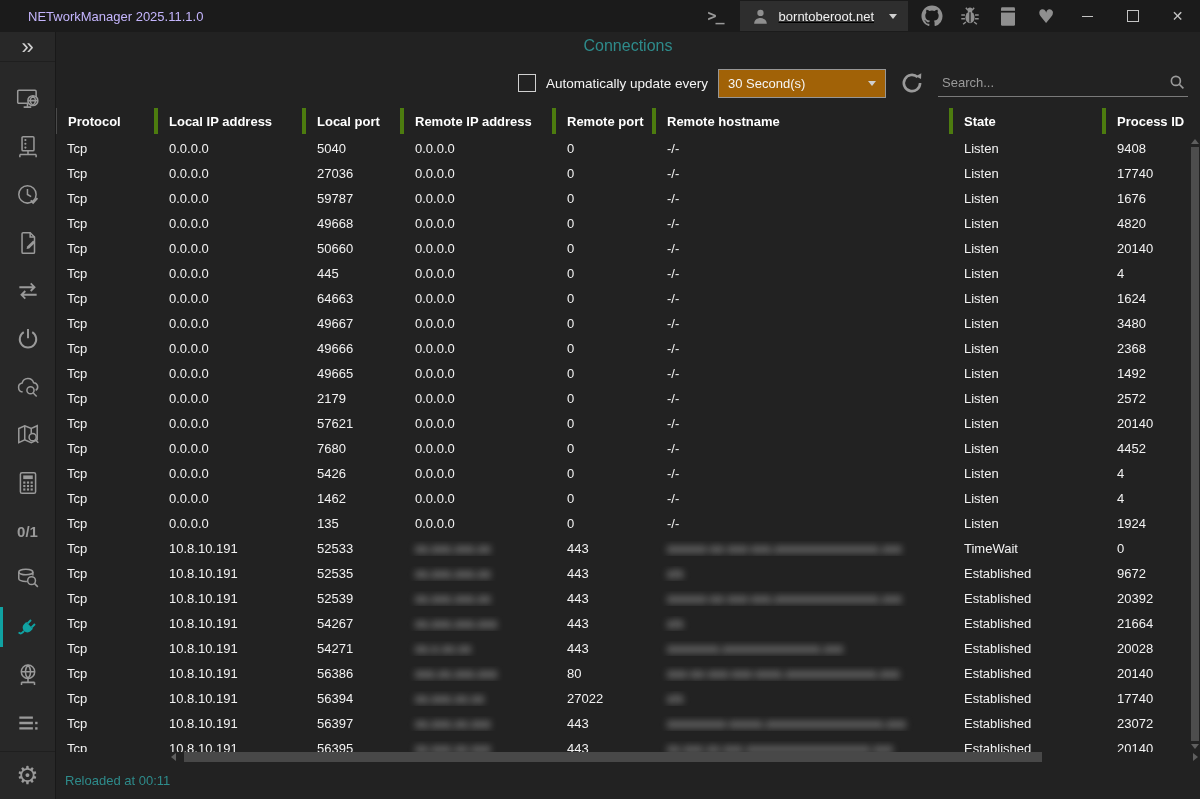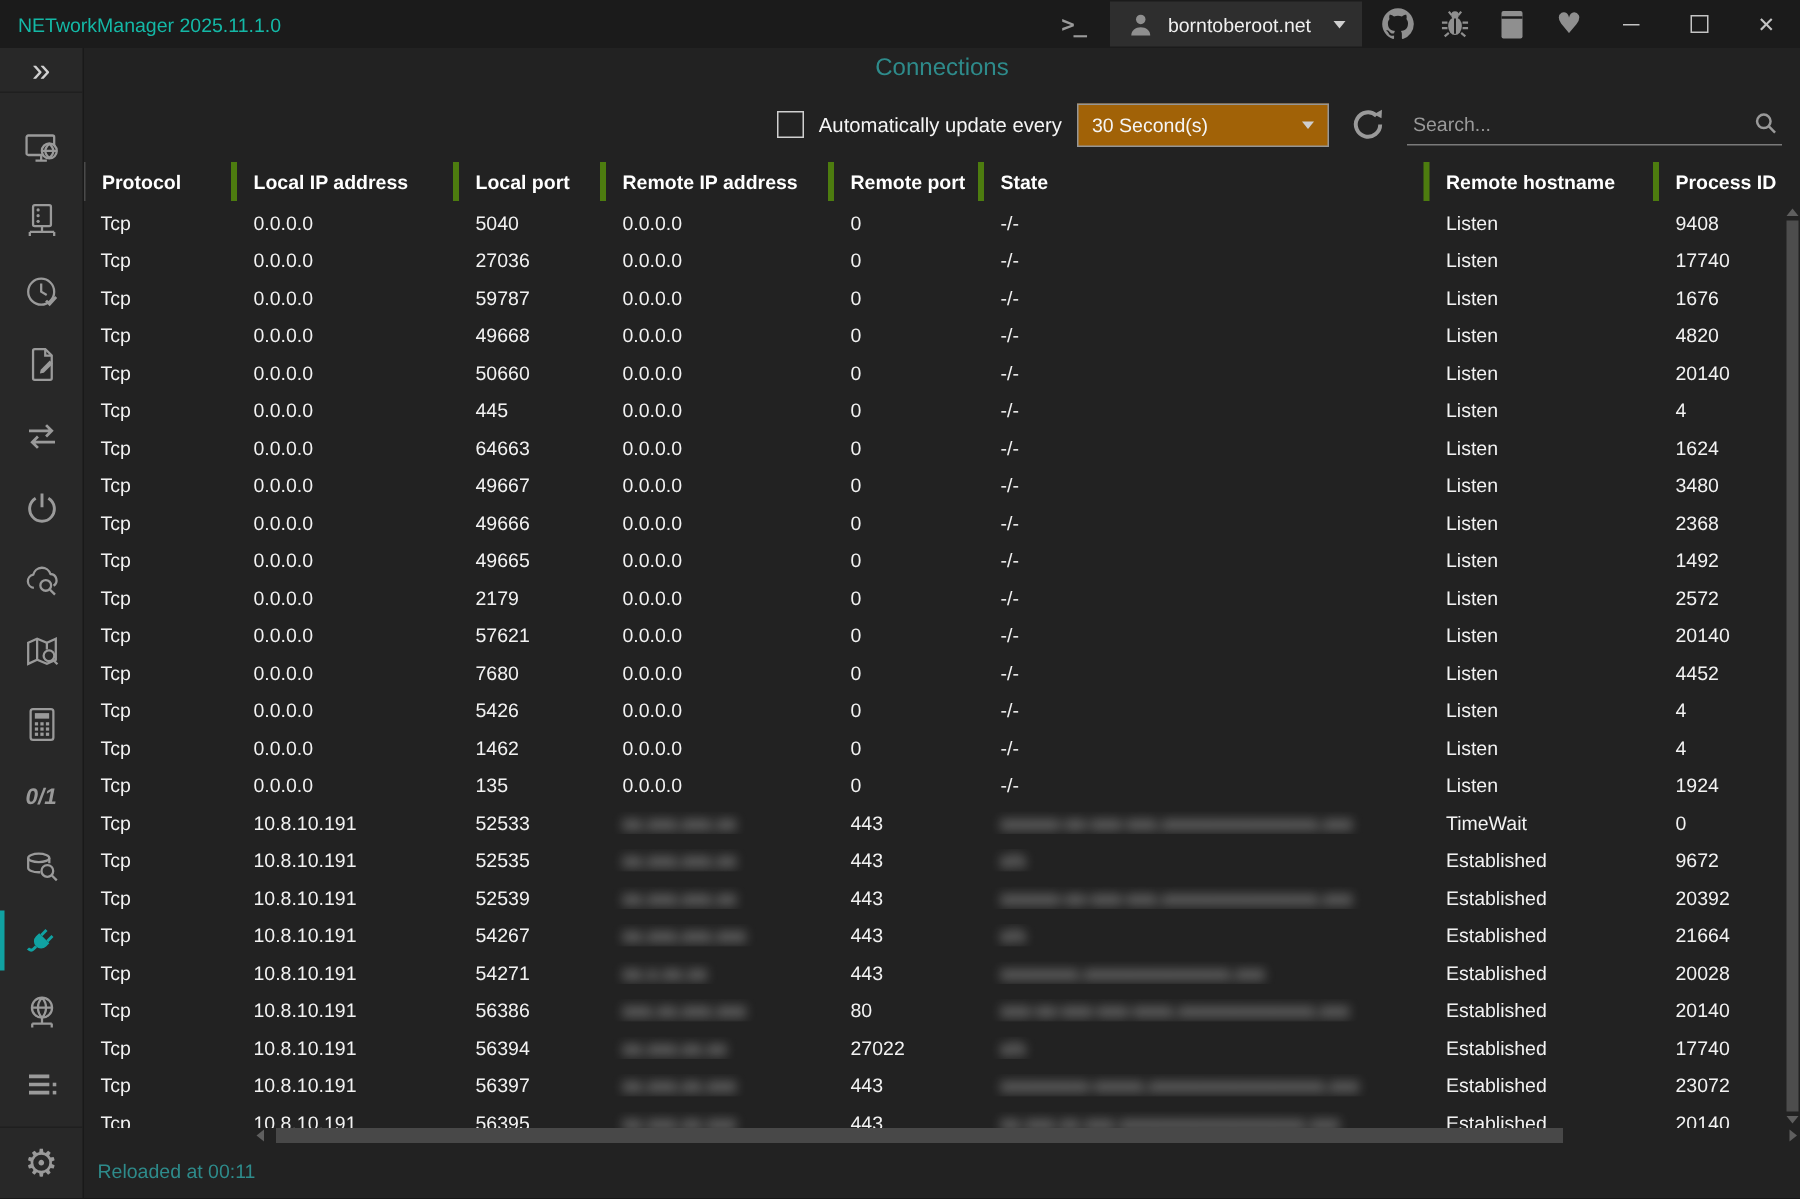--- a/index.html
+++ b/index.html
@@ -1,43 +1,43 @@
 <!DOCTYPE html>
 <html><head>
 <meta charset="utf-8">
 <style>
   html,body{margin:0;padding:0;background:#111;}
   .window{width:1200px;height:799px;background:#222222;position:relative;overflow:hidden;
     font-family:"Liberation Sans",sans-serif;color:#f2f2f2;}
   
   .titlebar{height:32px;background:#1b1b1b;display:flex;align-items:center;}
-  .win-title{padding-left:12px;font-size:13px;color:#14b8a6;white-space:nowrap;}
+  .win-title{padding-left:28px;font-size:13px;color:#c4b5fd;white-space:nowrap;}
   .tb-spacer{flex:1;}
   .tb-btn{height:32px;background:transparent;border:none;display:flex;align-items:center;
     justify-content:center;cursor:pointer;padding:0;}
   .tb-icon-btn{width:38px;}
   .term-glyph{color:#9a9a9a;font-weight:bold;font-size:15px;letter-spacing:-1px;
     font-family:"DejaVu Sans Mono",monospace;}
-  .account{background:#2e2e2e;height:30px;padding:0 11px;display:flex;align-items:center;gap:9px;margin:0 5px;}
+  .account{background:#2e2e2e;height:30px;padding:0 11px;display:flex;align-items:center;gap:9px;margin:0 5px;text-decoration:underline;}
   .account-label{color:#f0f0f0;font-size:13px;}
   .caret-down{width:0;height:0;border-left:4px solid transparent;border-right:4px solid transparent;
     border-top:5px solid #cfcfcf;margin-left:6px;}
   .heart-glyph{color:#8f8f8f;font-size:19px;font-family:"DejaVu Sans",sans-serif;}
   .win-btn{width:45px;color:#c4c4c4;font-size:13px;}
   .min-glyph{display:block;width:11px;height:1px;background:#c4c4c4;}
   .max-glyph{display:block;width:10px;height:10px;border:1px solid #c4c4c4;}
   .close-glyph{font-size:14px;color:#c4c4c4;}
   
   .app-body{display:flex;height:767px;}
   .sidebar{width:55px;background:#282828;border-right:1px solid #191919;display:flex;
     flex-direction:column;flex:0 0 55px;}
   .expand{height:30px;display:flex;align-items:center;justify-content:center;background:transparent;
     border:none;border-bottom:1px solid #1f1f1f;cursor:pointer;}
   .expand-glyph{color:#d0d0d0;font-size:22px;line-height:20px;}
-  .side-items{flex:1;display:flex;flex-direction:column;padding-top:13px;font-style:italic;}
+  .side-items{flex:1;display:flex;flex-direction:column;padding-top:13px;}
   .side-item{height:48px;display:flex;align-items:center;justify-content:center;position:relative;cursor:pointer;}
   .side-item.active::before{content:"";position:absolute;left:0;top:4px;bottom:4px;width:3px;background:#10a2a2;}
   .sicon{display:flex;align-items:center;justify-content:center;}
   .bin01{font-size:15px;font-weight:bold;color:#9a9a9a;}
   .settings-btn{height:48px;display:flex;align-items:center;justify-content:center;background:transparent;
     border:none;border-top:1px solid #1f1f1f;cursor:pointer;}
   .gear-glyph{font-family:"DejaVu Sans",sans-serif;font-size:25px;color:#9a9a9a;line-height:25px;}
   .main{flex:1;display:flex;flex-direction:column;position:relative;min-width:0;}
   
   .page-header{height:28px;display:flex;align-items:center;justify-content:center;}
@@ -335,22 +335,22 @@
           </span>
         </div>
       </div>
 
       <div class="grid thead" id="thead">
           <div class="hcell">Protocol</div>
           <div class="hcell">Local IP address</div>
           <div class="hcell">Local port</div>
           <div class="hcell">Remote IP address</div>
           <div class="hcell">Remote port</div>
+          <div class="hcell">Remote hostname</div>
           <div class="hcell">State</div>
-          <div class="hcell">Remote hostname</div>
           <div class="hcell">Process ID</div>
         </div>
 
       <div class="rows-wrap">
         <div id="rows">
             <div class="grid row">
               <div class="cell">Tcp</div>
               <div class="cell">0.0.0.0</div>
               <div class="cell">5040</div>
               <div class="cell">0.0.0.0</div>

